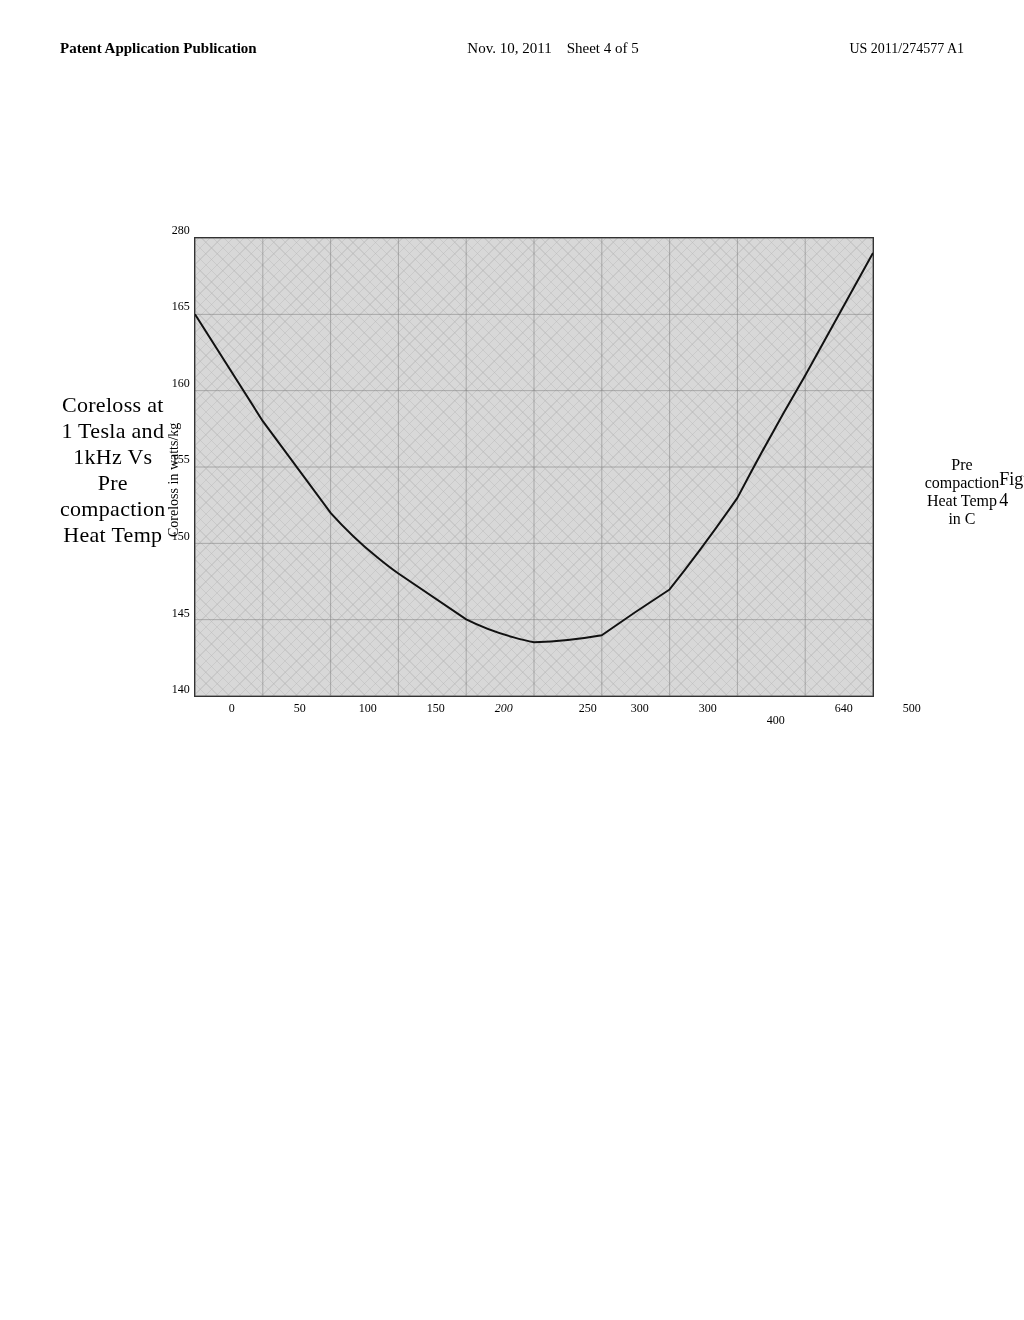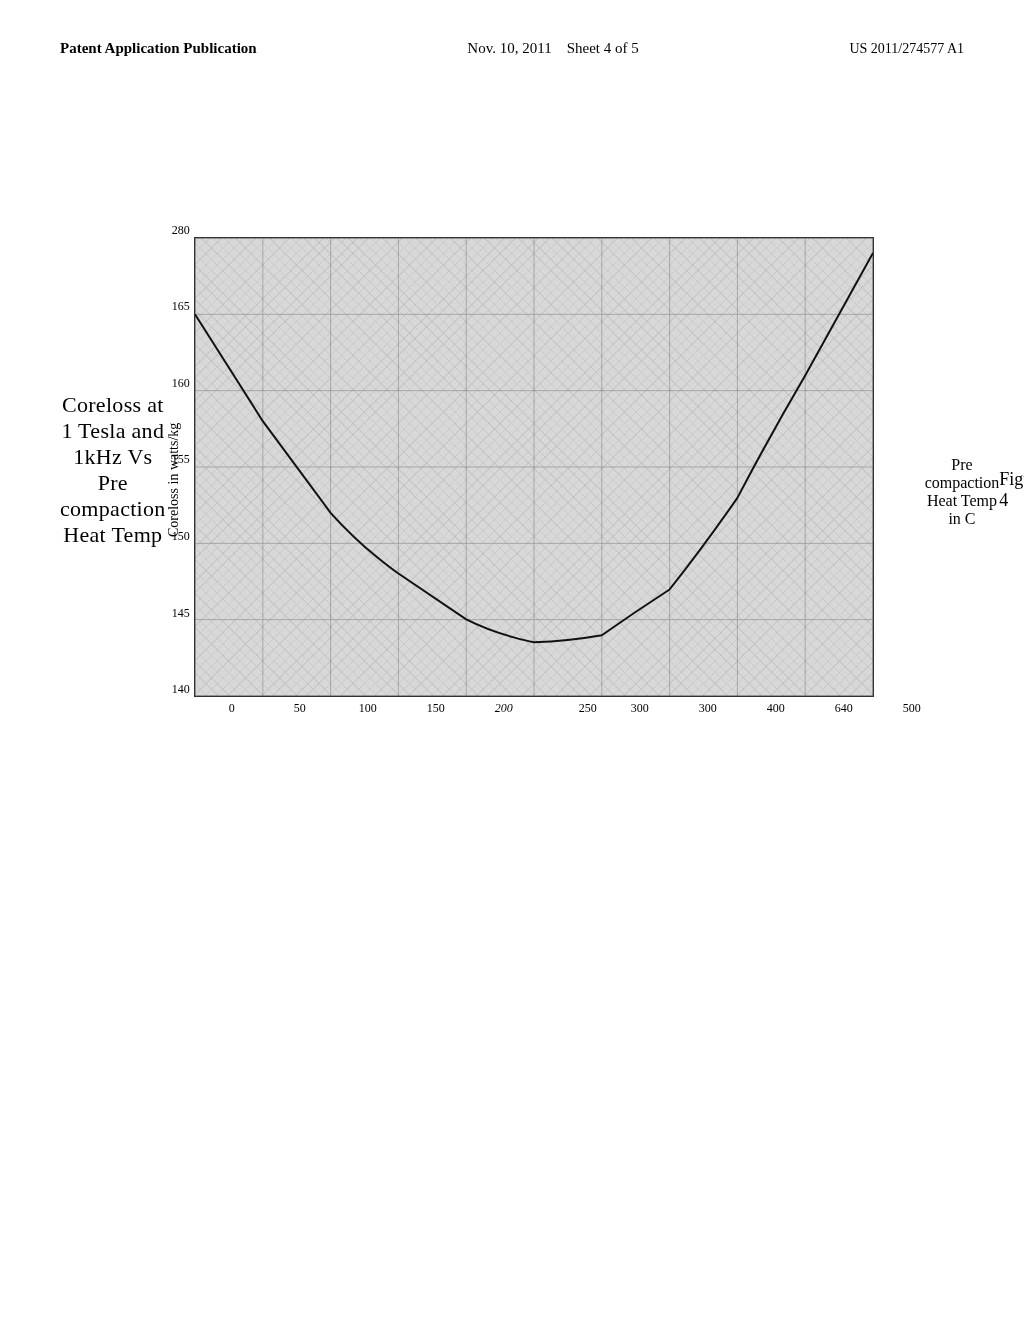--- a/index.html
+++ b/index.html
@@ -260,21 +260,21 @@
 
         <div style="margin-left: 42px; position: relative; width: 680px; height: 22px; margin-top: 4px;">
           <span class="x-tick-item" style="left: 0px;">0</span>
           <span class="x-tick-item" style="left: 68px;">50</span>
           <span class="x-tick-item" style="left: 136px; font-family: Liberation Serif, serif;">100</span>
           <span class="x-tick-item" style="left: 204px;">150</span>
           <span class="x-tick-item" style="left: 272px; font-style: italic;">200</span>
           <span class="x-tick-item" style="left: 332px; margin-left: 24px;">250</span>
           <span class="x-tick-item" style="left: 408px;">300</span>
           <span class="x-tick-item" style="left: 476px;">300</span>
-          <span class="x-tick-item" style="left: 544px;">400</span>
+          <span class="x-tick-item" style="left: 544px; margin-top: 12px;">400</span>
           <span class="x-tick-item" style="left: 612px;">640</span>
           <span class="x-tick-item" style="left: 680px;">500</span>
         </div>
 
       </div>
     </div>
 
     <div class="x-axis-label">Pre compaction Heat Temp in C</div>
 
     <div class="figure-label">Figure 4</div>

